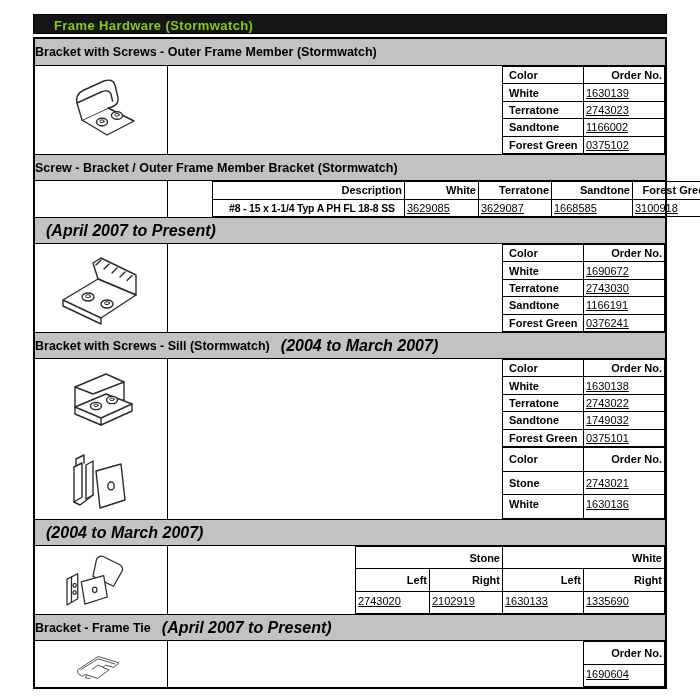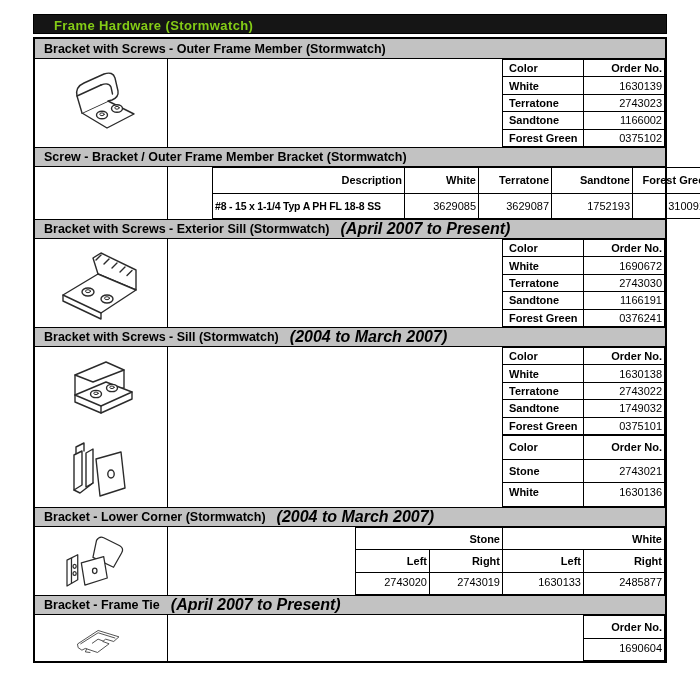--- a/index.html
+++ b/index.html
@@ -6,39 +6,39 @@
   html,body { background:#ffffff; }
   body { width:700px; height:700px; overflow:hidden; }
   .page { position:relative; width:700px; height:700px; font-family:"Liberation Sans", sans-serif; color:#000; background:#fff; }
   .sheet { position:absolute; left:33px; top:14px; width:634px; }
 
   .title-bar { height:20px; background:#151515; color:#84cc16; display:flex; align-items:flex-end;
                padding-left:20px; font-weight:bold; font-size:13px; letter-spacing:.4px; border:1px solid #000; }
 
   .main { margin-top:3px; border:2px solid #000; background:#fff; }
 
-  .secbar { height:20px; background:#c2c2c2; display:flex; align-items:center; padding-left:9px;
+  .secbar { height:27px; background:#c2c2c2; display:flex; align-items:center; 
             border-top:1px solid #000; border-bottom:1px solid #000; }
   .main > .secbar:first-child { border-top:none; }
   .sec-title { font-weight:bold; font-size:12.5px; white-space:nowrap; }
   .sec-note  { font-weight:bold; font-style:italic; font-size:16px; margin-left:11px; white-space:nowrap; }
 
   .content { display:flex; align-items:stretch; background:#fff;gap:44px; }
-  .c1{height:88px} .c2{height:52px} .c3{height:88px} .c4{height:88px} .c5{height:72px} .c6{height:68px} .c7{height:46px}
+  .c1{height:88px} .c2{height:36px} .c3{height:88px} .c4{height:88px} .c5{height:72px} .c6{height:68px} .c7{height:46px}
 
   .illo { flex:0 0 133px; width:133px; border-right:1px solid #000; display:flex; align-items:center; justify-content:center; }
   .spacer { flex:1 1 auto; }
 
   table.t { border-collapse:collapse; table-layout:fixed; flex:0 0 auto; }
   .t th, .t td { border:1px solid #000; font-size:11px; height:17px; padding:0 2px; vertical-align:middle; overflow:hidden; white-space:nowrap; }
   .t th { font-weight:bold; text-align:right; }
-  .t td.num { text-align:right; font-weight:normal; }
+  .t td.num { text-align:left; font-weight:normal;text-decoration:underline; }
   .t .lname { text-align:left; padding-left:6px; font-weight:bold; }
   .t th.lhead { text-align:left; padding-left:6px; }
-  .t td.desc { text-align:left; padding-left:2px; font-weight:bold; font-size:10.5px; letter-spacing:-0.2px; }
+  .t td.desc { text-align:left; padding-left:16px; font-weight:bold; font-size:10.5px; letter-spacing:-0.2px; }
   .t .vtop { vertical-align:top; padding-top:3px; }
 
   .tbl-color { width:162px; }
   .tbl-screw { width:501px; }
   .tbl-corner { width:309px; }
   .tbl-tie { width:81px; }
   .w81{width:81px} .w74{width:74px} .w73{width:73px} .w192{width:192px}
 
   svg.illu { display:block; }
   svg.illu path, svg.illu ellipse { fill:#ffffff; stroke:#2b2b2b; stroke-width:1.4; stroke-linejoin:round; stroke-linecap:round; }
@@ -122,29 +122,28 @@
             <th>Description</th>
             <th>White</th>
             <th>Terratone</th>
             <th>Sandtone</th>
             <th>Forest Green</th>
           </tr>
           <tr>
             <td class="desc">#8 - 15 x 1-1/4 Typ A PH FL 18-8 SS</td>
             <td class="num">3629085</td>
             <td class="num">3629087</td>
-            <td class="num">1752193</td>
+            <td class="num">1668585</td>
             <td class="num">3100918</td>
           </tr>
         </tbody>
           </table>
       </div>
 
       <div class="secbar">
-        <span class="sec-title">Bracket with Screws - Exterior Sill (Stormwatch)</span>
         <span class="sec-note">(April 2007 to Present)</span>
       </div>
       <div class="content c3">
         <div class="illo">
           <svg class="illu" width="110" height="80" viewBox="0 0 110 80">
             <path d="M52 31 L47 15 L55 10 L90 27 L90 47 Z"></path>
             <path class="ln" d="M55 12 L50 17"></path>
               <path class="ln" d="M63 16 L58 21"></path>
             <path class="ln" d="M71 20 L66 25"></path>
               <path class="ln" d="M79 24 L74 29"></path>
@@ -265,21 +264,20 @@
           </tr>
           <tr>
             <td class="lname vtop">White</td>
             <td class="num vtop">1630136</td>
           </tr>
         </tbody>
           </table>
       </div>
 
       <div class="secbar">
-        <span class="sec-title">Bracket - Lower Corner (Stormwatch)</span>
         <span class="sec-note">(2004 to March 2007)</span>
       </div>
       <div class="content c6">
         <div class="illo">
           <svg class="illu" width="110" height="68" viewBox="0 0 110 76">
             <path d="M50 15 Q53 10 58 12 L76 21 Q81 24 78 29 L69 45 L46 34 Z"></path>
             <path d="M17 37 L29 31 L29 59 L17 66 Z"></path>
             <path class="ln" d="M22 35 L22 63"></path>
             <ellipse cx="25.5" cy="44" rx="1.8" ry="2.2"></ellipse>
             <ellipse cx="25.5" cy="52" rx="1.8" ry="2.2"></ellipse>
@@ -301,23 +299,23 @@
             <th colspan="2">White</th>
           </tr>
           <tr>
             <th>Left</th>
             <th>Right</th>
             <th>Left</th>
             <th>Right</th>
           </tr>
           <tr>
             <td class="num vtop">2743020</td>
-            <td class="num vtop">2743019</td>
+            <td class="num vtop">2102919</td>
             <td class="num vtop">1630133</td>
-            <td class="num vtop">2485877</td>
+            <td class="num vtop">1335690</td>
           </tr>
         </tbody>
           </table>
       </div>
 
       <div class="secbar">
         <span class="sec-title">Bracket - Frame Tie</span>
         <span class="sec-note">(April 2007 to Present)</span>
       </div>
       <div class="content c7">

